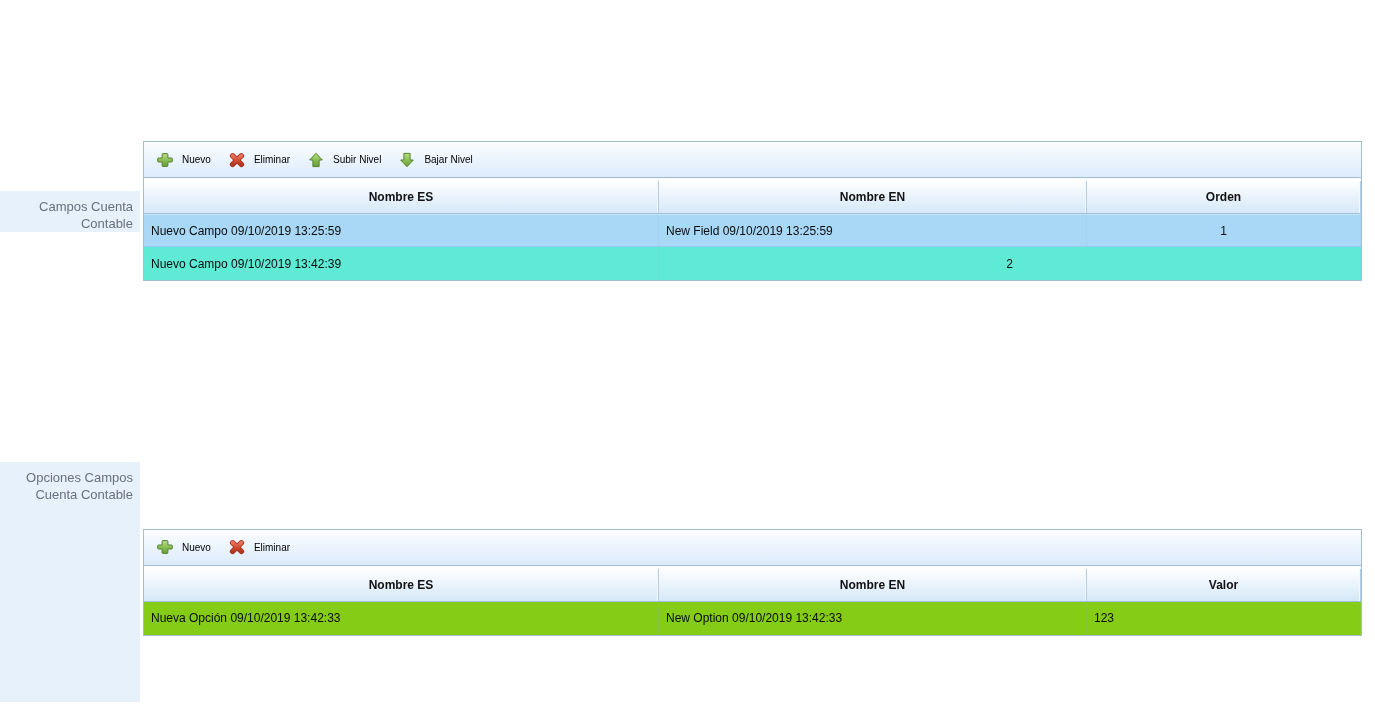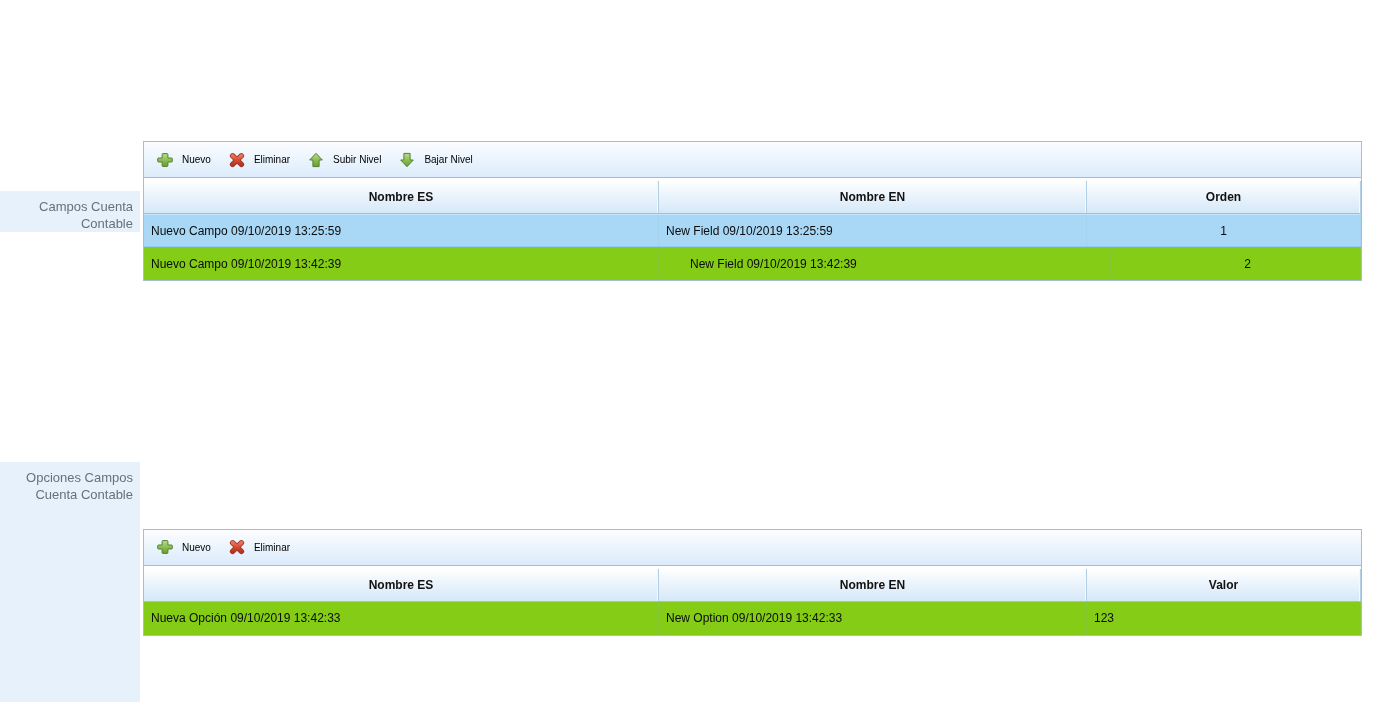--- a/index.html
+++ b/index.html
@@ -83,21 +83,21 @@
     padding: 1px 7px;
     border-right: 1px solid rgba(150,185,215,0.18);
     white-space: nowrap; overflow: hidden;
   }
   .cell.center { justify-content: center; padding: 0; }
   .grow.selected {
     background: #a8d8f5;
     border-top: 1px solid #c8e4f8;
     border-bottom: 1px solid #93ccf0;
   }
-  .grow.alt { background: #84cc16; gap: 24px; }
+  .grow.alt { background: #5eead4; }
   .grow.plain { background: #84cc16; }
 
   .grid-body { flex: 1 1 auto; background: #ffffff; }
 
   #svg-defs { position: absolute; width: 0; height: 0; }
 </style>
 </head>
 <body>
 
 <svg id="svg-defs" aria-hidden="true">
@@ -173,21 +173,20 @@
     </div>
 
     <div class="grow selected">
       <div class="cell c1">Nuevo Campo 09/10/2019 13:25:59</div>
       <div class="cell c2">New Field 09/10/2019 13:25:59</div>
       <div class="cell c3 center">1</div>
     </div>
 
     <div class="grow alt">
       <div class="cell c1">Nuevo Campo 09/10/2019 13:42:39</div>
-      <div class="cell c2">New Field 09/10/2019 13:42:39</div>
       <div class="cell c3 center">2</div>
     </div>
 
     <div class="grid-body"></div>
   </div>
 </section>
 
 <section class="block" id="section-opciones">
   <div class="label-col">Opciones Campos Cuenta Contable</div>
 

